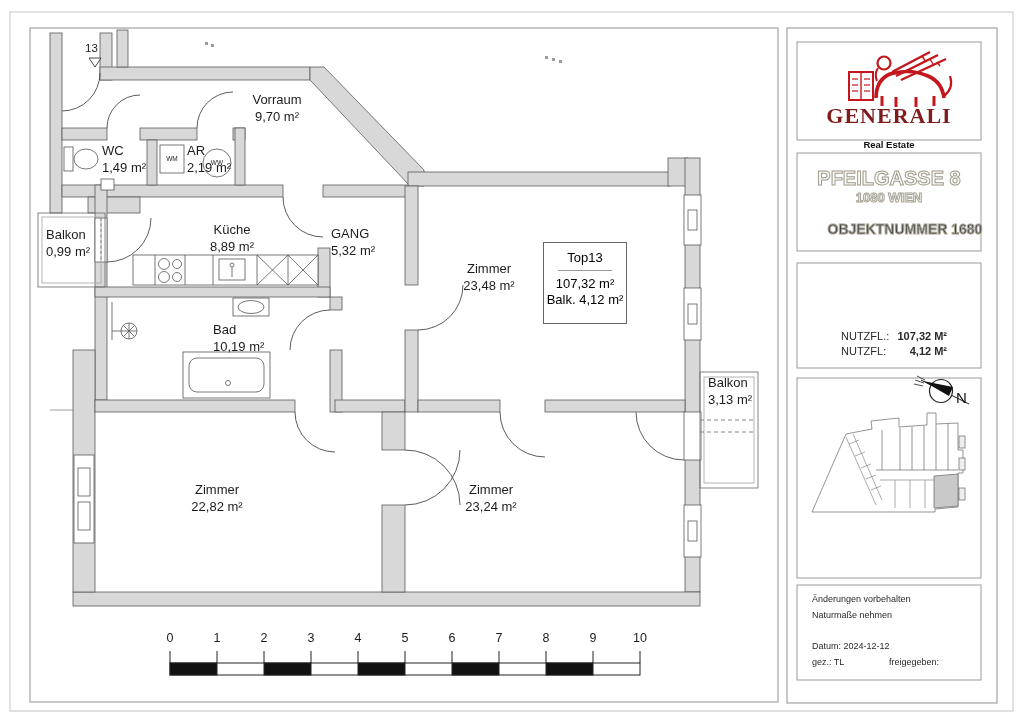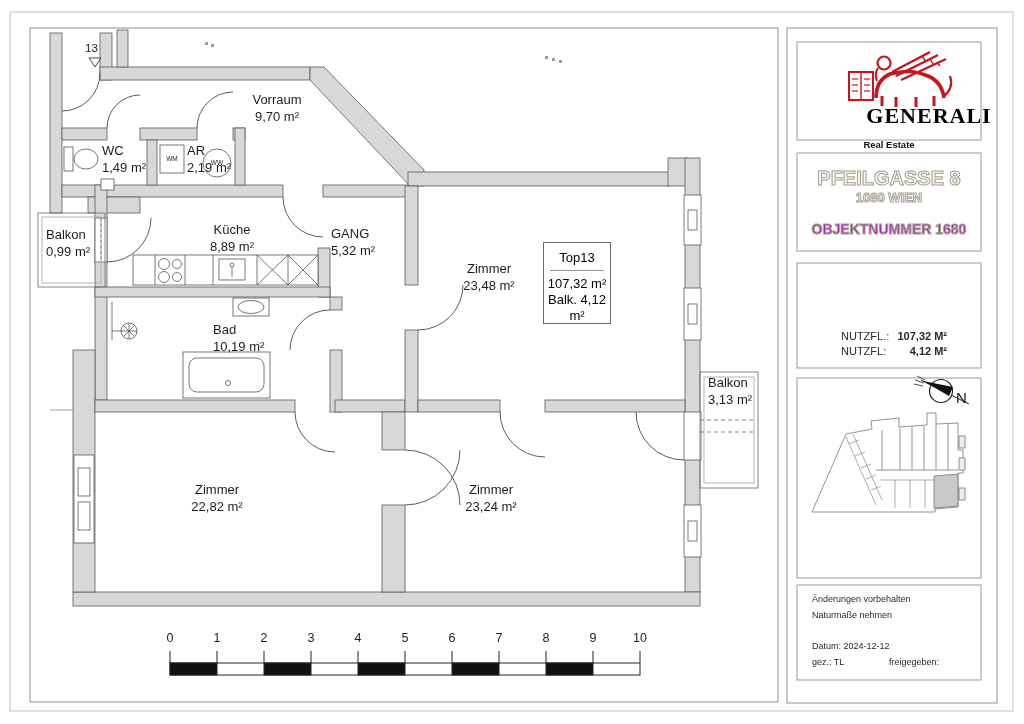--- a/index.html
+++ b/index.html
@@ -5,29 +5,29 @@
   html,body{margin:0;padding:0;background:#fff;}
   .page{position:relative;width:1024px;height:724px;background:#fff;overflow:hidden;
         font-family:"Liberation Sans",sans-serif;}
   svg.lines{position:absolute;left:0;top:0;width:1024px;height:724px;}
   .lbl{position:absolute;color:#1c1c1c;white-space:nowrap;font-family:"Liberation Sans",sans-serif;}
   .room{font-size:13px;line-height:17px;}
   .room span{display:block;}
   .ctr{transform:translateX(-50%);text-align:center;}
   .tiny{font-size:6.5px;line-height:6.5px;transform:translate(-50%,-50%);}
   .entrance{font-size:11.5px;}
-  .topbox{position:absolute;left:543px;top:242px;width:68px;height:82px;border:1px solid #666;
+  .topbox{position:absolute;left:543px;top:242px;width:84px;height:82px;border:1px solid #666;
           background:#fff;text-align:center;font-size:13px;line-height:16px;padding-top:7px;box-sizing:border-box;}
   .topbox .tdiv{width:54px;border-top:1px solid #999;margin:4px auto 5px auto;height:0;}
   .scalenum{font-size:12.5px;transform:translateX(-50%);}
-  .brand{font-family:"Liberation Serif",serif;font-weight:bold;font-size:22px;letter-spacing:1px;color:#000000;margin-left:40px;}
+  .brand{font-family:"Liberation Serif",serif;font-weight:bold;font-size:22px;letter-spacing:1px;color:#7f1d1d;}
   .brandsub{font-size:9.5px;font-weight:bold;color:#111;margin-top:12px;}
   .outline1{font-size:20px;font-weight:bold;color:#fdfdf9;-webkit-text-stroke:1px #a29c8e;text-shadow:0 0 1px #b5afa2;}
   .outline2{font-size:13px;font-weight:bold;color:#fdfdf9;-webkit-text-stroke:1px #aaa498;text-shadow:0 0 1px #b5afa2;}
-  .outline3{font-size:14px;font-weight:bold;color:#a21caf;-webkit-text-stroke:1px #aaa498;text-shadow:0 0 1px #b5afa2;}
+  .outline3{font-size:14px;font-weight:bold;color:#404040;-webkit-text-stroke:1px #aaa498;text-shadow:0 0 1px #b5afa2;margin-left:16px;}
   .infolines{font-size:11.5px;line-height:14.5px;color:#2a2a2a;text-align:center;transform:translateX(-50%);}
   .inforow{position:absolute;left:841px;width:106px;display:flex;justify-content:space-between;
            font-size:11px;color:#2a2a2a;}
   .inforow .val{font-weight:bold;}
   .north{font-size:15px;color:#111;}
   .note{font-size:9px;color:#2a2a2a;}
 </style>
 </head>
 <body>
 

